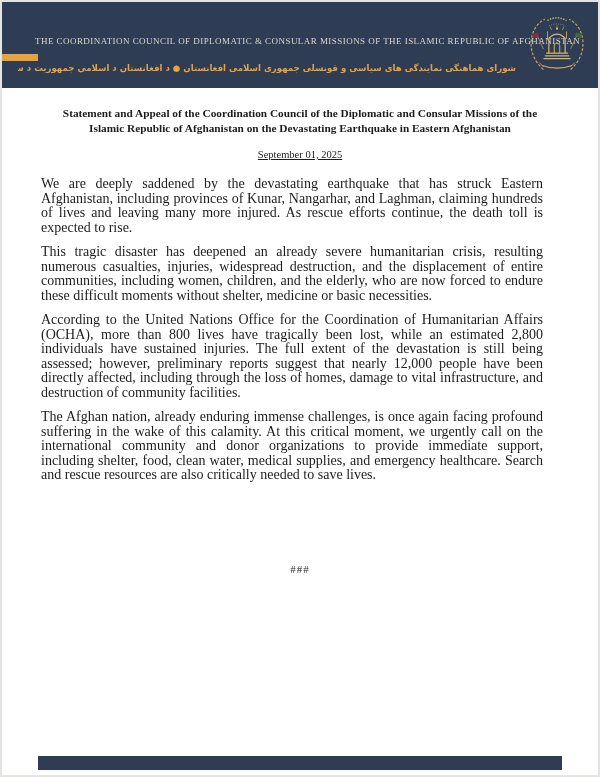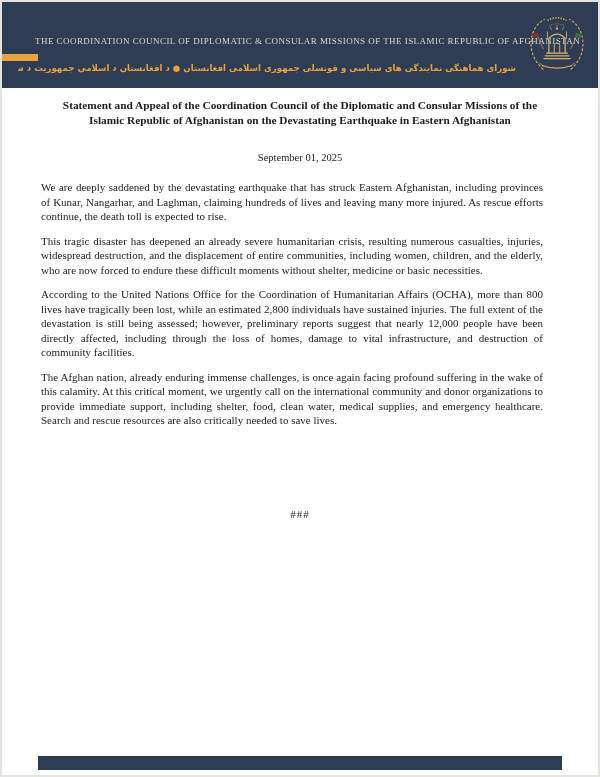--- a/index.html
+++ b/index.html
@@ -37,27 +37,27 @@
   .emblem{
     position:absolute;right:7px;top:8px;width:68px;height:70px;
   }
   
   .content{
     position:absolute;left:39px;right:39px;top:96px;
     color:#1c1c1c;
   }
   .doc-title{
     font-size:11.3px;font-weight:bold;text-align:center;
-    line-height:15px;margin:0 4px 0 4px;
+    line-height:15px;margin:8px 4px 0 4px;
   }
   .doc-date{
-    font-size:10.5px;text-align:center;margin:24px 0 17px 0;
+    font-size:10.5px;text-align:center;margin:13px 0 17px 0;text-decoration:underline;
   }
   .paras p{
-    font-size:11px;line-height:14.5px;
+    font-size:14px;line-height:14.5px;
     text-align:justify;margin:0 16px 10px 0;
   }
   .end-mark{
     font-size:11px;text-align:center;letter-spacing:1px;
     margin-top:80px;color:#2a2a2a;
   }
   
   .footer-bar{
     position:absolute;left:36px;right:36px;bottom:5px;height:14px;
     background:#2e3d54;

